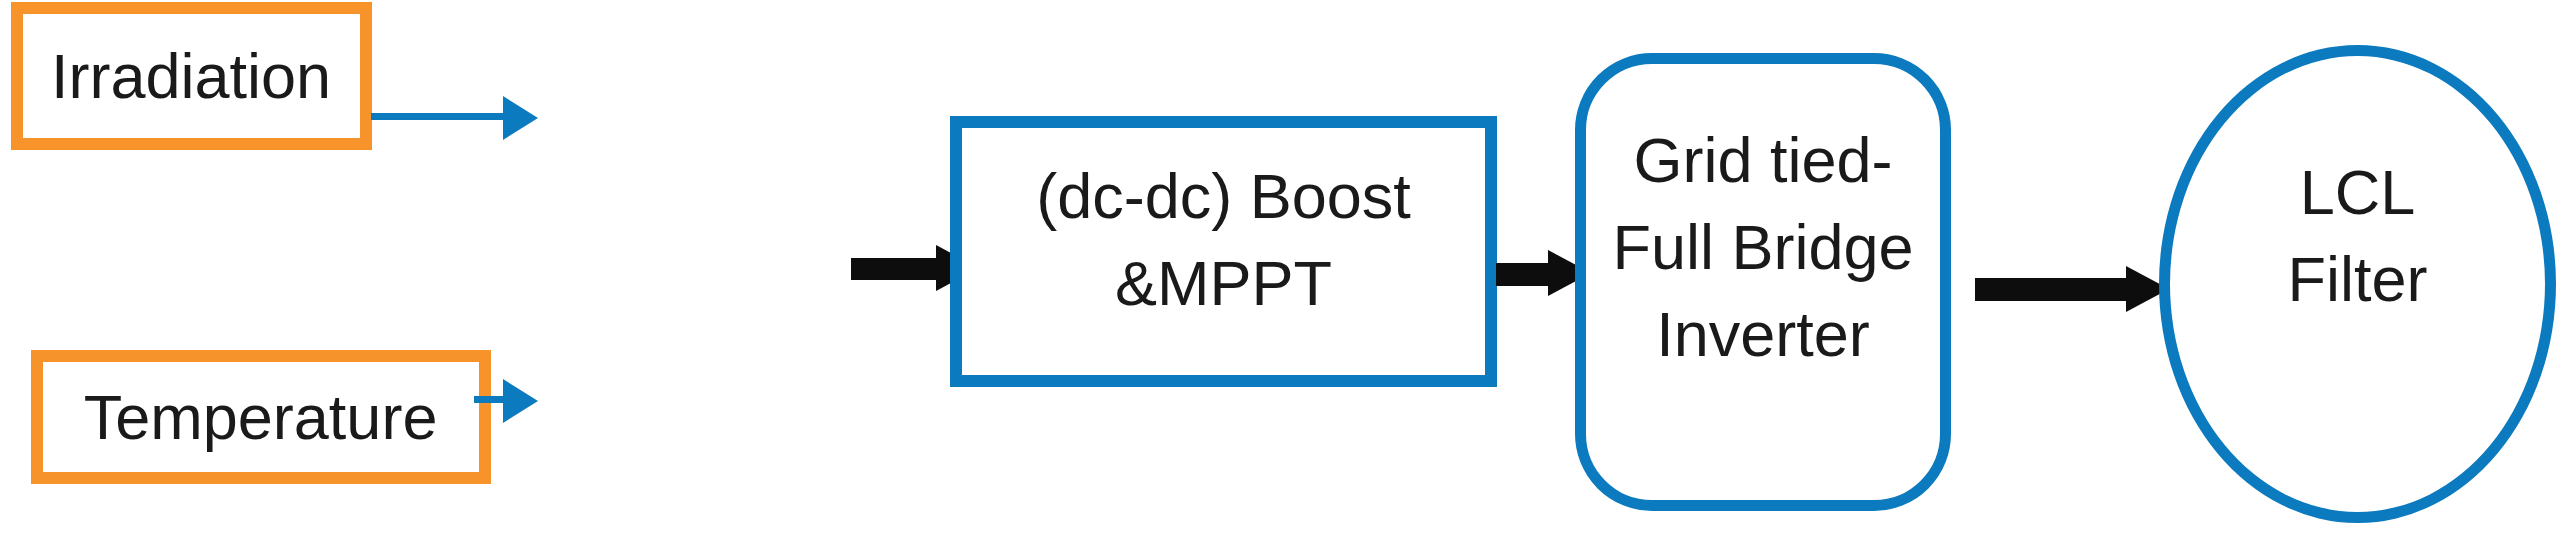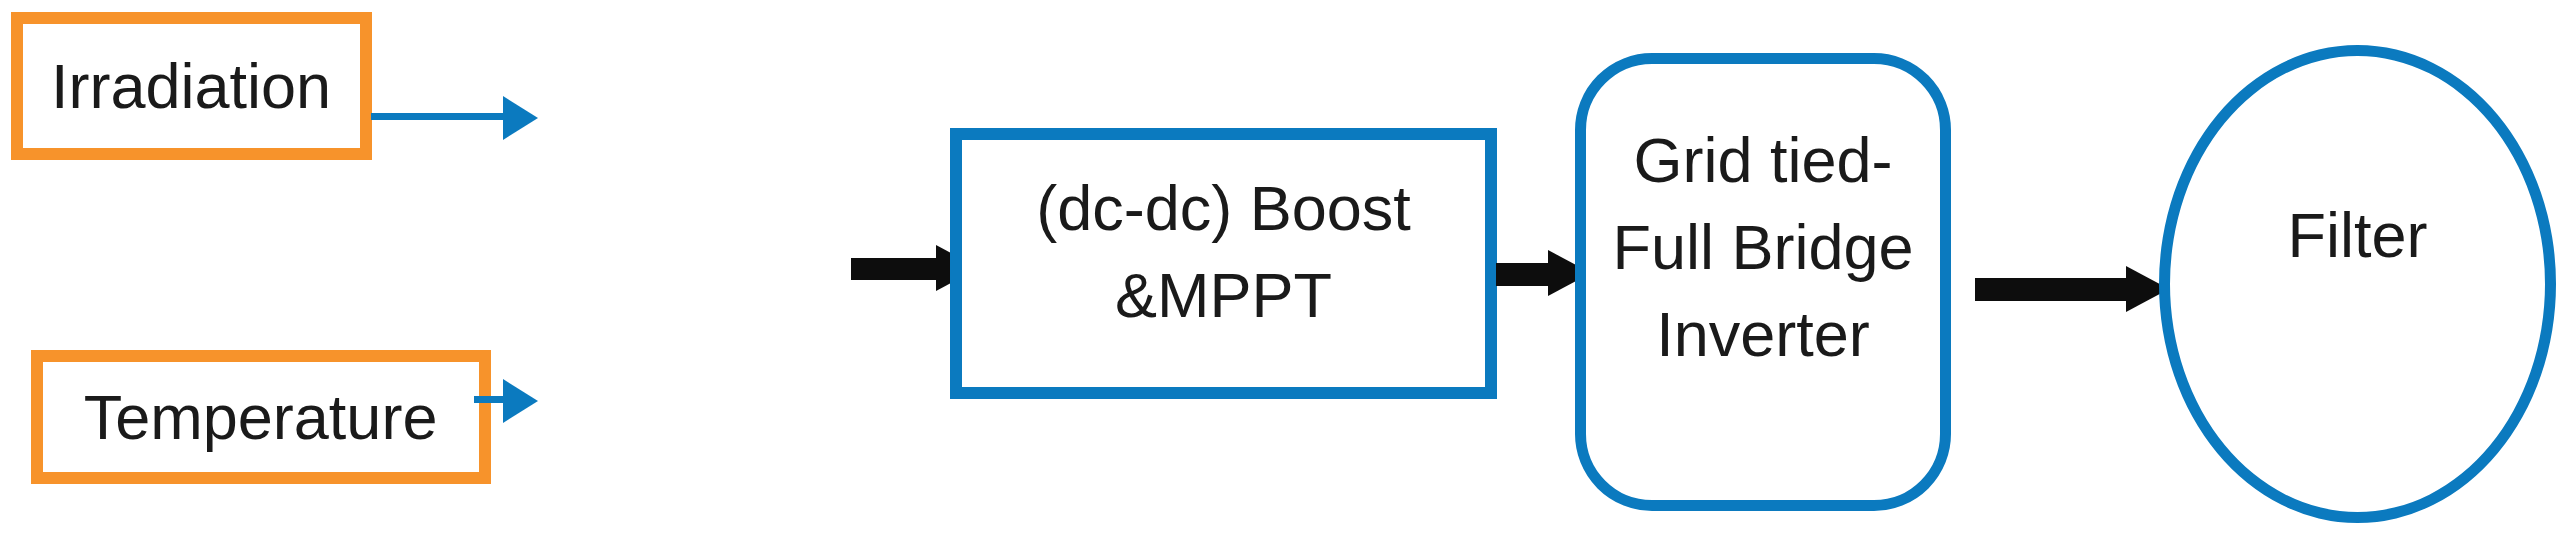--- a/index.html
+++ b/index.html
@@ -28,24 +28,24 @@
     text-align: center;
     font-size: 63px;
     line-height: 1.38;
     background: #ffffff;
     box-sizing: border-box;
     white-space: nowrap;
   }
   .orange-border { border: 12px solid var(--orange, #f7932b); }
   .blue-border   { border: 12px solid var(--blue, #0b7abf); }
 
-  #irradiation { left: 10.5px;  top: 12px;  width: 361px; height: 148px; }
+  #irradiation { left: 10.5px;  top: 2px;  width: 361px; height: 148px; }
   #temperature { left: 14.6px;  top: 350px; width: 460px; height: 134px; margin-left: 16px; }
   #pv          { left: 533px; top: 32px;  width: 320px; height: 499px; padding-bottom: 65px; }
-  #boost       { left: 950px; top: 128px; width: 547px; height: 271px; padding-bottom: 24px; }
+  #boost       { left: 950px; top: 116px; width: 547px; height: 271px; padding-bottom: 24px; }
   #inverter    { left: 1575px; top: 53px; width: 376px; height: 458px;
                  border-width: 11.3px; border-radius: 77px; padding-bottom: 69px; }
   #lcl         { left: 2159px; top: 45px; width: 397px; height: 478px;
                  border-width: 11.3px; border-radius: 50%; padding-bottom: 97px; }
 
   .shaft { position: absolute; }
   .head  { position: absolute; width: 0; height: 0; }
 
   
   .blue-shaft { background: var(--blue, #0b7abf); height: 7.3px; }
@@ -109,17 +109,18 @@
   <div class="node blue-border" id="inverter">
     <span class="label-line">Grid tied-</span>
     <span class="label-line">Full Bridge</span>
     <span class="label-line">Inverter</span>
   </div>
 
   <div class="shaft black-shaft" id="arrow-inv-lcl-shaft"></div>
   <div class="head black-head" id="arrow-inv-lcl-head"></div>
 
   <div class="node blue-border" id="lcl">
+    <span class="label-line">LCL</span>
     <span class="label-line">Filter</span>
   </div>
 
 </div>
 
 
 </body></html>

